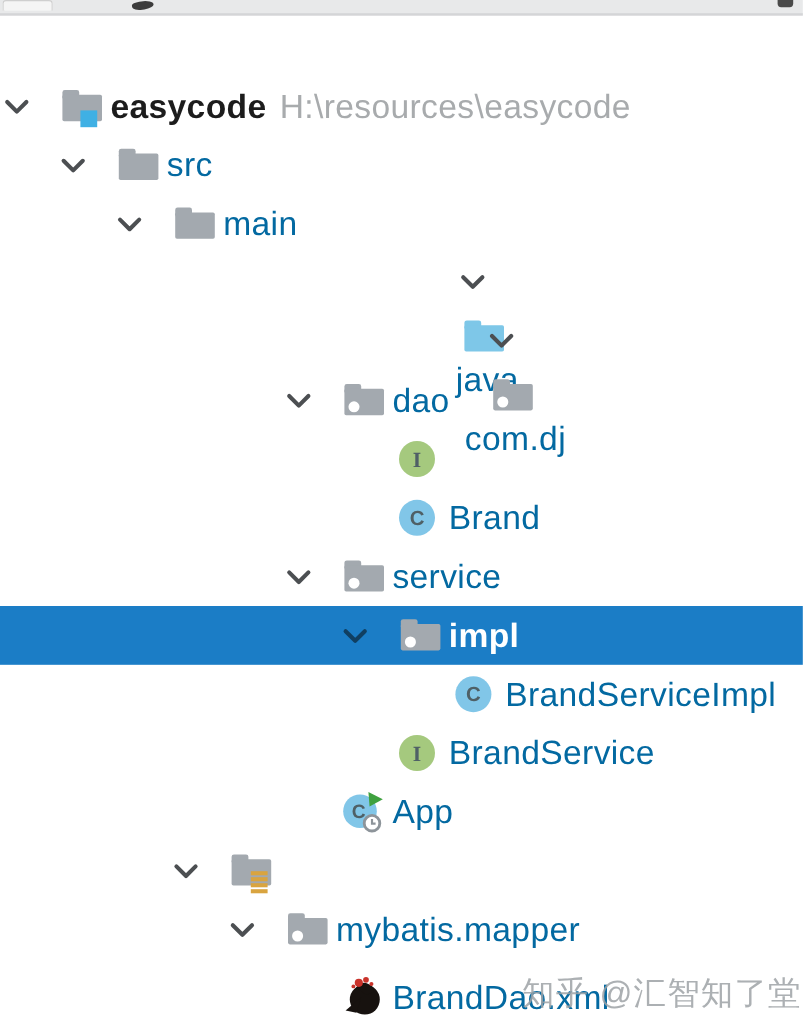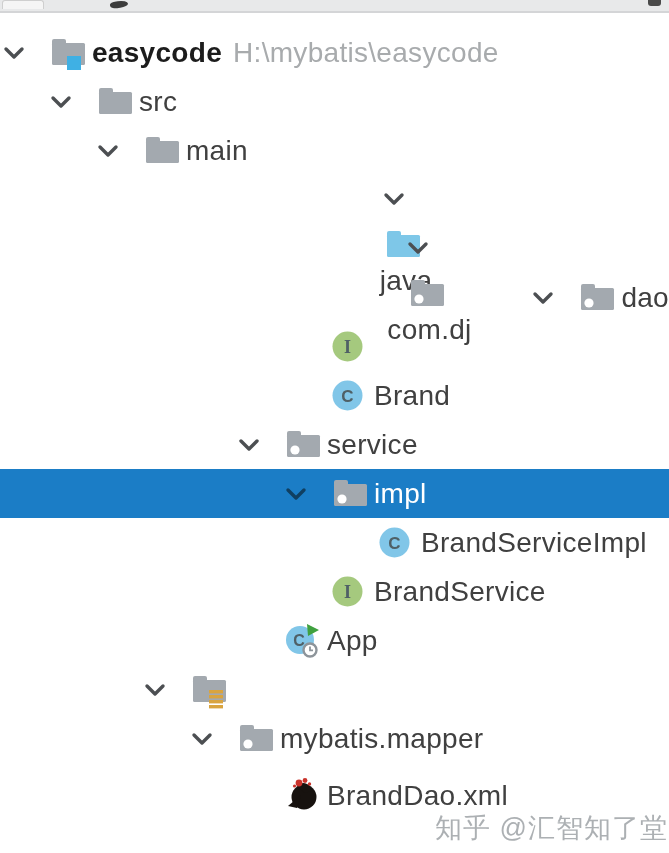--- a/index.html
+++ b/index.html
@@ -20,36 +20,36 @@
   }
   .topbar .glyph-remnant{
     position:absolute;left:110px;top:1px;width:18px;height:7px;
     background:#3c3c3c;border-radius:40% 60% 50% 50%;transform:rotate(-8deg);
   }
   .topbar .corner-remnant{
     position:absolute;right:8px;top:0;width:13px;height:6px;
     background:#4a4a4a;border-radius:0 0 3px 3px;
   }
   
-  .tree{padding-top:15px;}
+  .tree{padding-top:3px;margin-top:48px;}
   .tree-row{
     height:49px;display:flex;align-items:center;white-space:nowrap;
     position:relative;
   }
-  .tree-row.selected{background:var(--sel,#1b7dc6);}
+  .tree-row.selected{background:var(--sel,#1b7dc6);font-weight:bold;}
   .chev-slot{
     width:48px;flex:0 0 48px;display:flex;align-items:center;justify-content:flex-start;
   }
   .chev-slot svg{display:block;}
   .ico-slot{
     width:42px;flex:0 0 42px;display:flex;align-items:center;justify-content:flex-start;
   }
   .ico-slot svg{display:block;overflow:visible;}
   .lbl{
-    font-size:28px;color:#404040;letter-spacing:.3px;
+    font-size:28px;color:#0369a1;letter-spacing:.3px;
   }
   .lbl.bold{font-weight:bold;color:#1c1c1c;}
   .selected .lbl{color:#ffffff;}
   .path{
     font-size:28px;color:#a8abad;margin-left:11px;letter-spacing:.3px;
   }
   .watermark{
     position:absolute;right:1px;bottom:7px;
     font-size:27px;letter-spacing:1px;color:rgba(158,162,166,.85);
     pointer-events:none;z-index:5;
@@ -72,21 +72,21 @@
         </svg>
       </span>
       <span class="ico-slot">
         <svg width="37" height="37" viewBox="0 0 37 37">
      <rect x="2" y="5" width="14" height="8" rx="2" fill="#a3a9af"></rect>
      <rect x="2" y="9" width="33" height="22" rx="1.5" fill="#a3a9af"></rect>
      <rect x="17" y="22" width="14" height="14" fill="#3fb0e4"></rect>
         </svg>
       </span>
       <span class="lbl bold">easycode</span>
-      <span class="path">H:\mybatis\easycode</span>
+      <span class="path">H:\resources\easycode</span>
     </div>
     <div class="tree-row" style="padding-left: 49px;">
       <span class="chev-slot">
         <svg width="24" height="18" viewBox="0 0 24 18">
      <polyline points="4,5 12,13 20,5" fill="none" stroke="#4c4f52" stroke-width="3.4" stroke-linecap="round" stroke-linejoin="round"></polyline>
         </svg>
       </span>
       <span class="ico-slot">
         <svg width="37" height="37" viewBox="0 0 37 37">
      <rect x="2" y="5" width="14" height="8" rx="2" fill="#a3a9af"></rect>
@@ -131,21 +131,21 @@
       </span>
       <span class="ico-slot">
         <svg width="37" height="37" viewBox="0 0 37 37">
      <rect x="2" y="5" width="14" height="8" rx="2" fill="#a3a9af"></rect>
      <rect x="2" y="9" width="33" height="22" rx="1.5" fill="#a3a9af"></rect>
      <circle cx="10" cy="24" r="4.6" fill="#ffffff"></circle>
         </svg>
       </span>
       <span class="lbl">com.dj</span>
     </div>
-    <div class="tree-row" style="padding-left: 237px; justify-content: flex-end;">
+    <div class="tree-row" style="padding-left: 237px;">
       <span class="chev-slot">
         <svg width="24" height="18" viewBox="0 0 24 18">
      <polyline points="4,5 12,13 20,5" fill="none" stroke="#4c4f52" stroke-width="3.4" stroke-linecap="round" stroke-linejoin="round"></polyline>
         </svg>
       </span>
       <span class="ico-slot">
         <svg width="37" height="37" viewBox="0 0 37 37">
      <rect x="2" y="5" width="14" height="8" rx="2" fill="#a3a9af"></rect>
      <rect x="2" y="9" width="33" height="22" rx="1.5" fill="#a3a9af"></rect>
      <circle cx="10" cy="24" r="4.6" fill="#ffffff"></circle>

